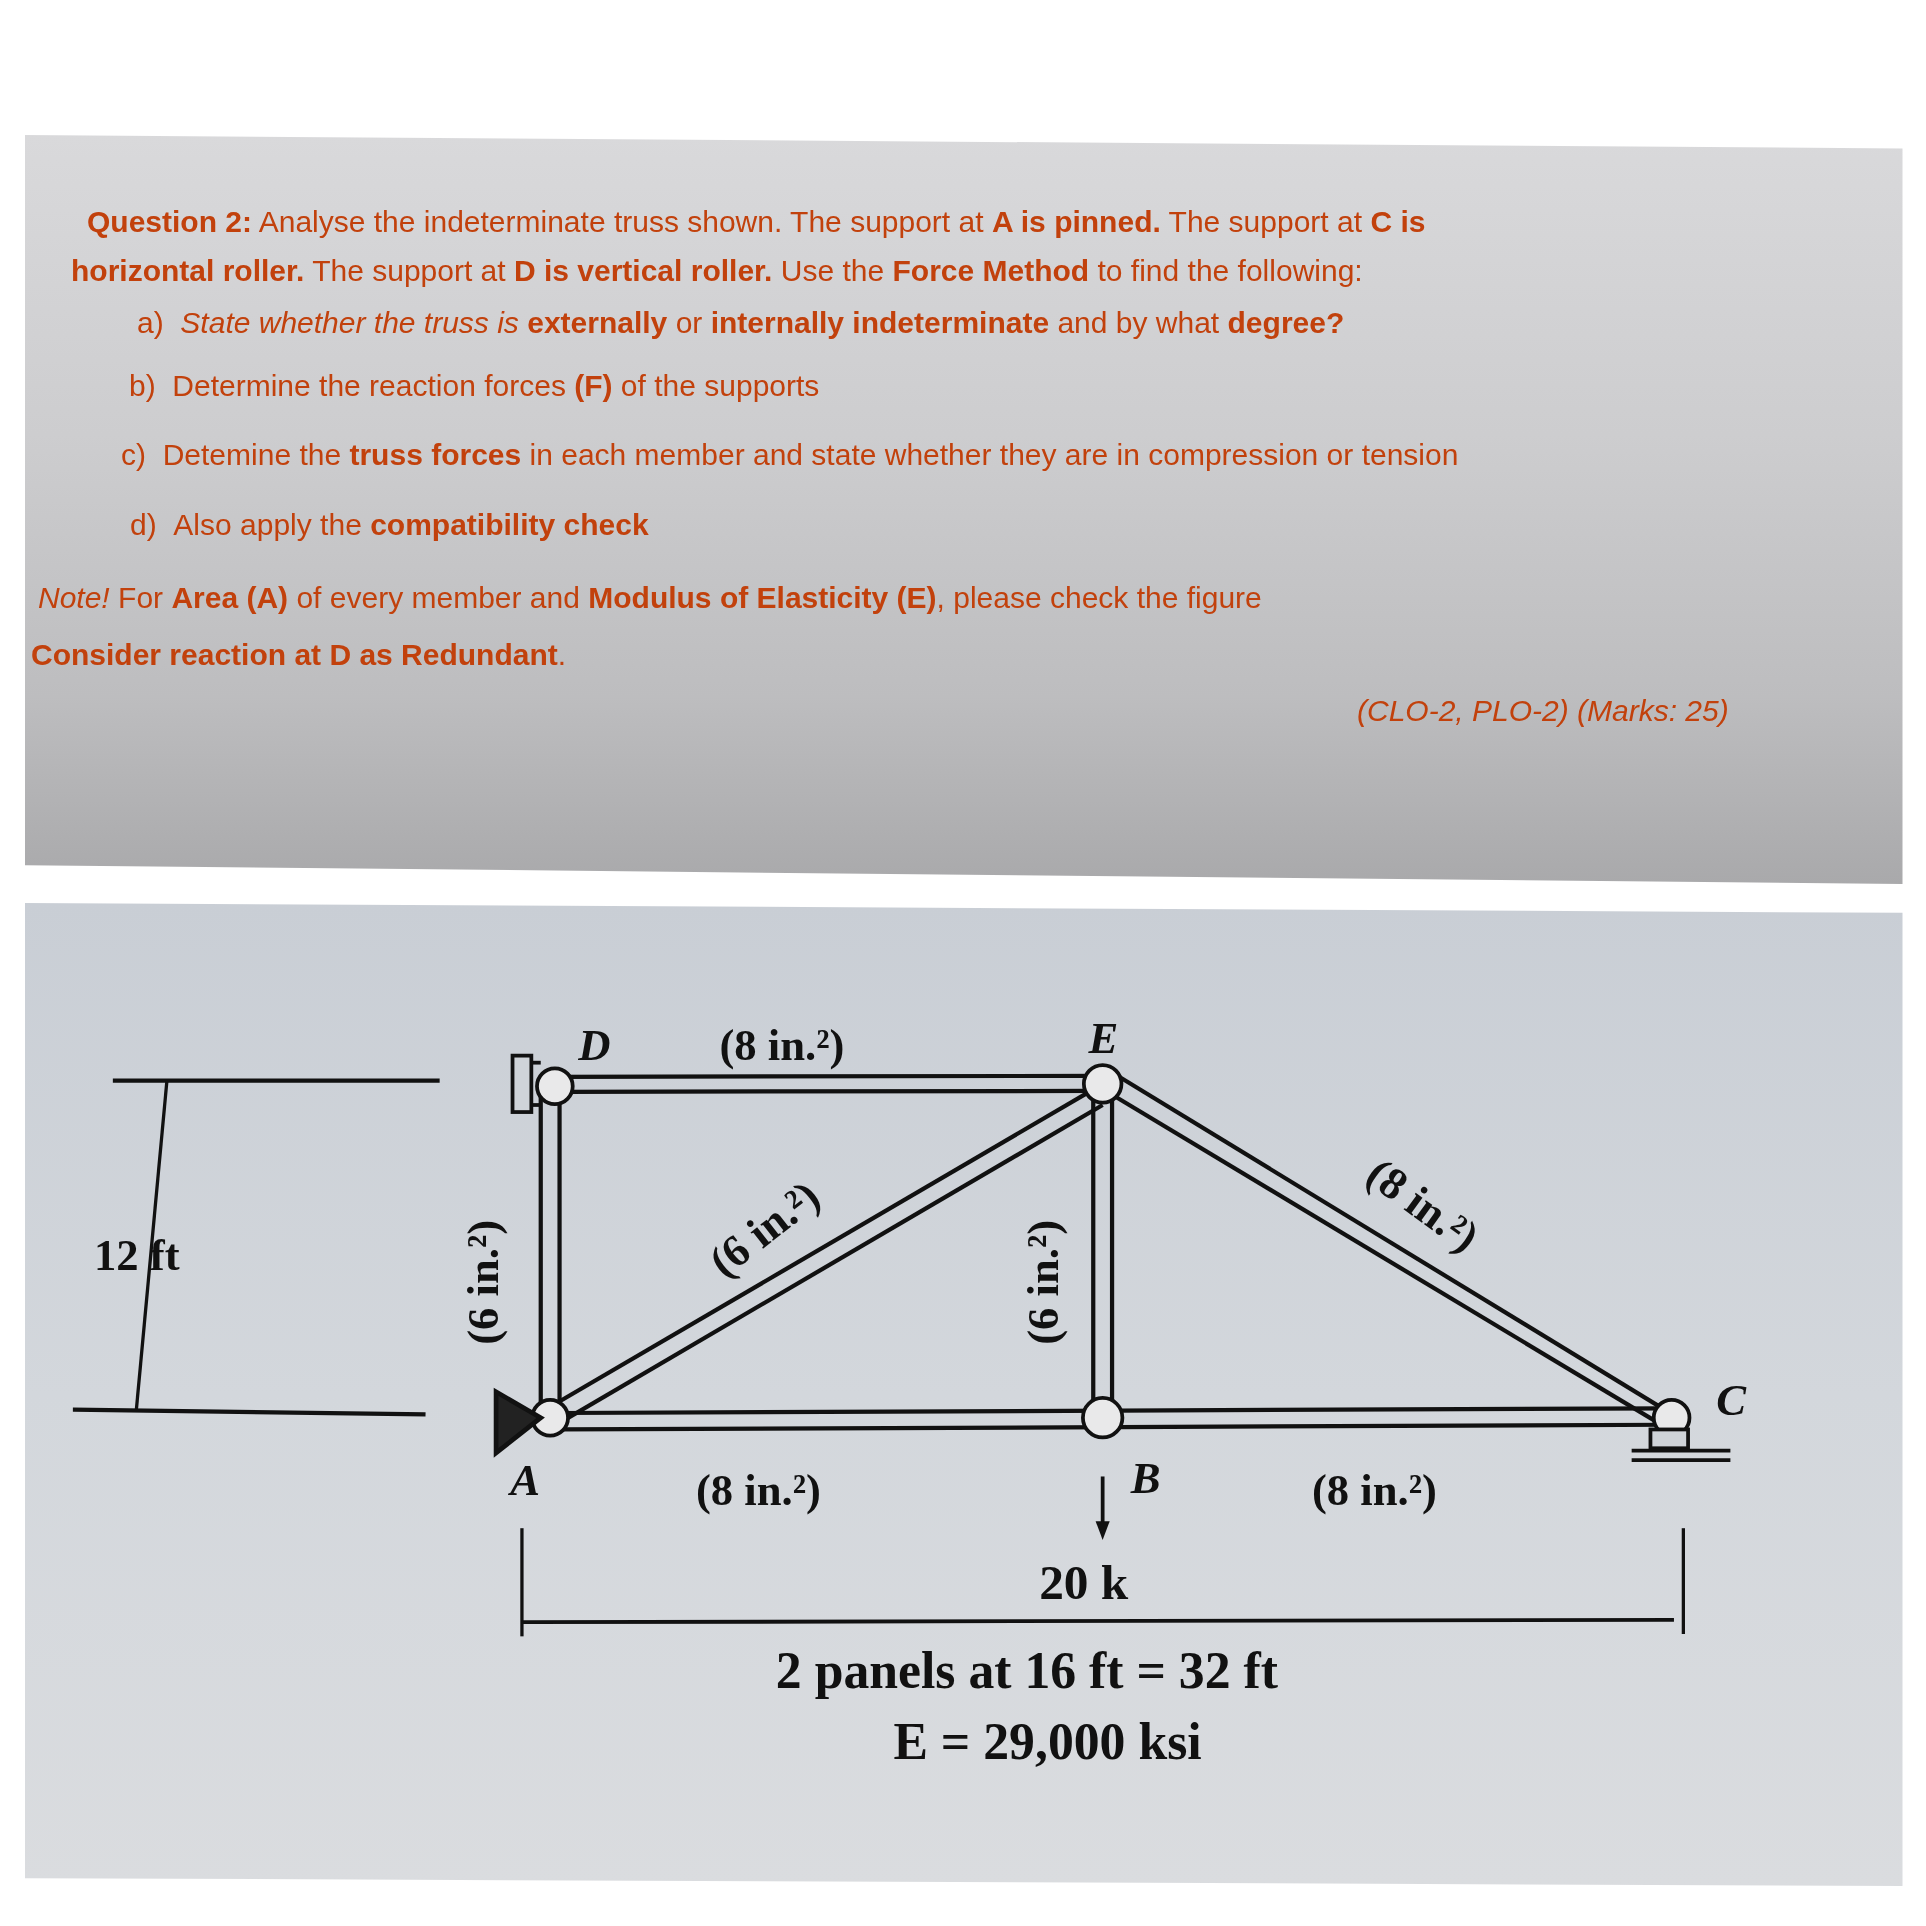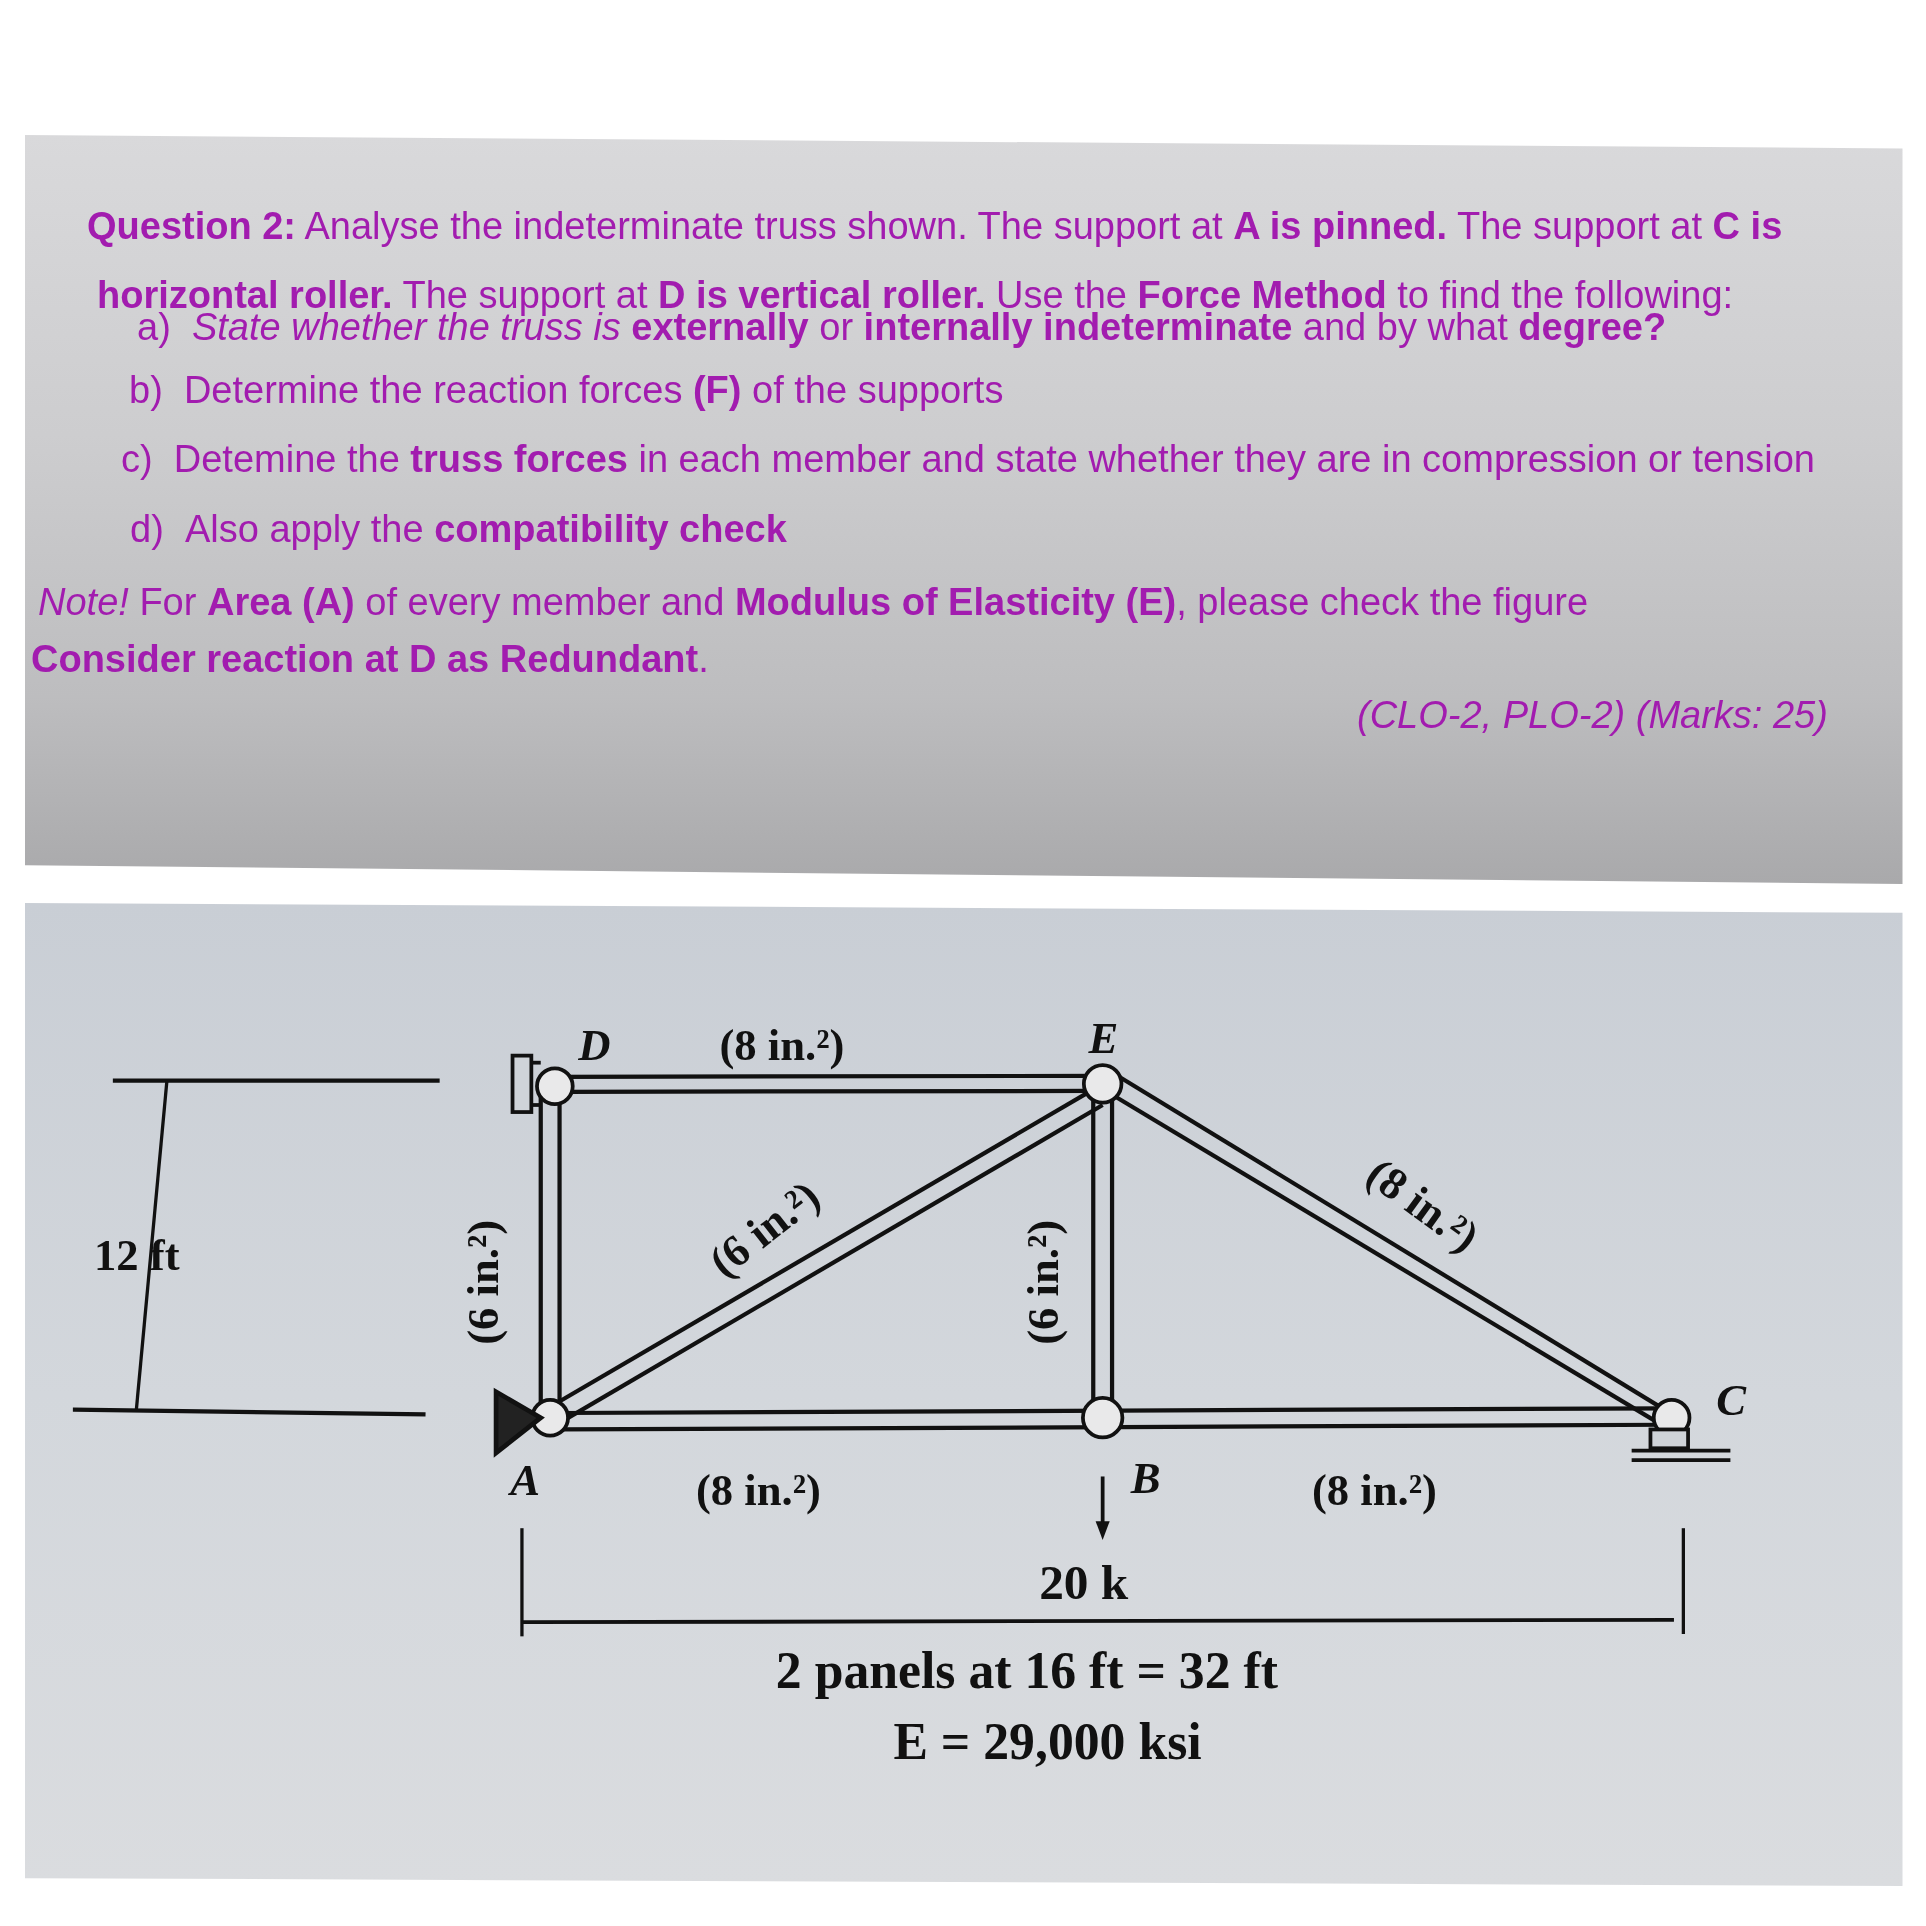--- a/index.html
+++ b/index.html
@@ -8,36 +8,36 @@
   .panel-top {
     position:absolute; left:24.5px; top:135px; width:1878px; height:749px;
     background: linear-gradient(180deg,#d9d9db 0%,#cdcdcf 40%,#bdbdbf 75%,#a9a9ab 100%);
     clip-path: polygon(0 0, 100% 1.8%, 100% 100%, 0 97.5%);
   }
   .panel-bottom {
     position:absolute; left:24.5px; top:903px; width:1878px; height:983px;
     background: linear-gradient(180deg,#c9ced5 0%,#d3d7dc 50%,#dadcdf 100%);
     clip-path: polygon(0 0, 100% 1%, 100% 100%, 0 99.2%);
   }
-  .qtext { position:absolute; color:#a21caf; font-size:38px; line-height:1; white-space:nowrap; }
+  .qtext { position:absolute; color:#c2410c; font-size:30px; line-height:1; white-space:nowrap; }
   .qtext b { font-weight:700; }
   .italic { font-style:italic; }
   .underline { text-decoration-thickness:4.7px; text-underline-offset:6.6px; font-weight:700; }
   svg text { font-family:"Liberation Serif", serif; font-weight:700; fill:#111; }
 </style>
 </head>
 <body>
 
 <div class="panel-top"></div>
 <div class="panel-bottom"></div>
 
 <div class="qtext" style="left:87px; top:207px;">
   <b>Question 2:</b><span> Analyse the indeterminate truss shown. The support at </span><b>A is pinned.</b><span> The support at </span><b>C is</b>
 </div>
-<div class="qtext" style="left:97px; top:256px;margin-top:20px;">
+<div class="qtext" style="left:71px; top:256px;">
   <b>horizontal roller.</b><span> The support at </span><b>D is vertical roller.</b><span> Use the </span><b>Force Method</b><span> to find the following:</span>
 </div>
 
 <div class="qtext" style="left:137px; top:308px;text-align:center;">
   <span>a)</span>&nbsp;&nbsp;<span class="italic">State whether the truss is </span><b>externally</b><span> or </span><b>internally indeterminate</b><span> and by what </span><b>degree?</b>
 </div>
 <div class="qtext" style="left:129px; top:371px;">
   <span>b)</span>&nbsp;&nbsp;<span>Determine the reaction forces </span><b>(F)</b><span> of the supports</span>
 </div>
 <div class="qtext" style="left:121px; top:440px;">

